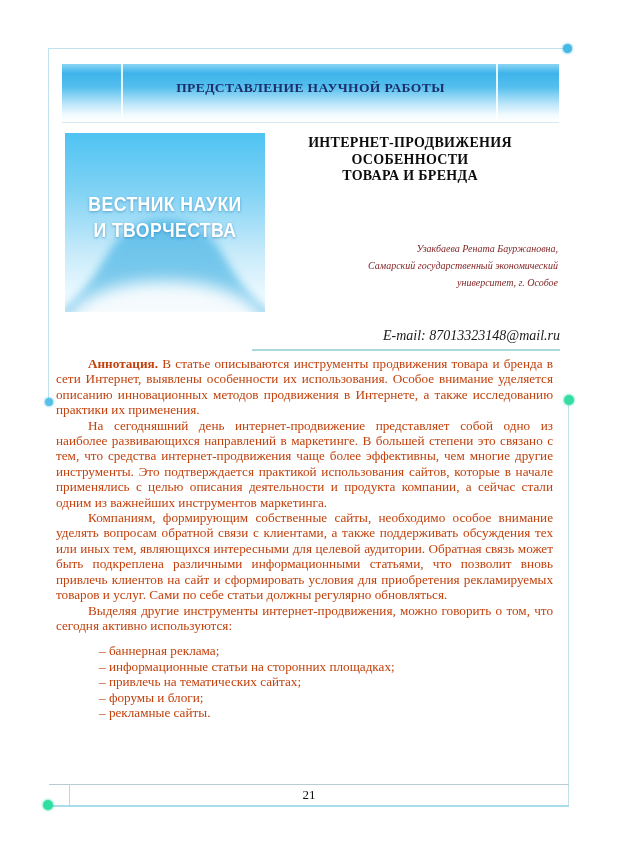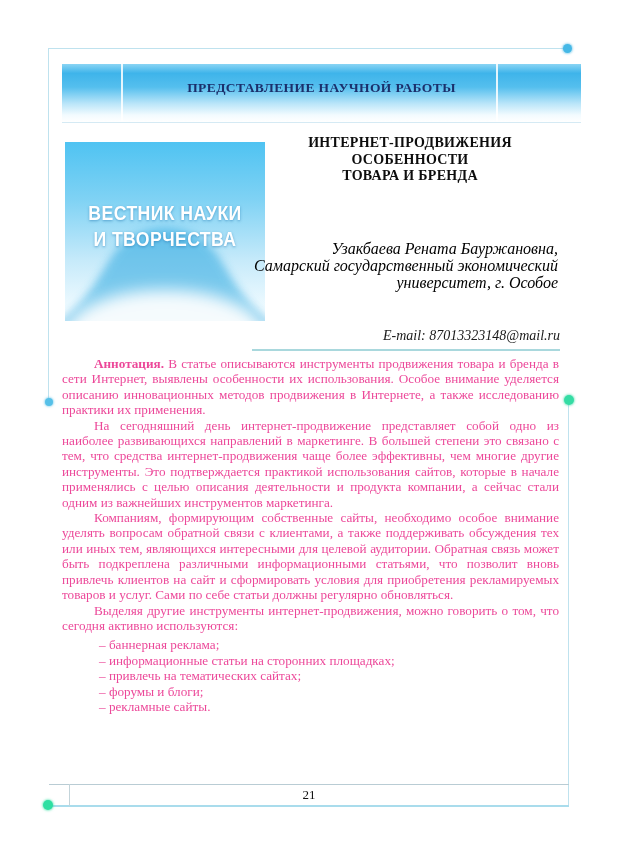--- a/index.html
+++ b/index.html
@@ -18,66 +18,64 @@
   .dot{position:absolute;border-radius:50%;}
   .dot-tr{left:563px;top:44px;width:9px;height:9px;background:#45b8e6;box-shadow:0 0 2px 1px rgba(69,184,230,.5);}
   .dot-lm{left:45px;top:398px;width:8px;height:8px;background:#56c0e8;box-shadow:0 0 2px 1px rgba(86,192,232,.5);}
   .dot-rm{left:564px;top:395px;width:10px;height:10px;background:#35dca4;box-shadow:0 0 2px 1px rgba(53,220,164,.5);}
   .dot-bl{left:43px;top:800px;width:10px;height:10px;background:#2fdfa2;box-shadow:0 0 2px 1px rgba(47,223,162,.5);}
   
   .banner{
     position:absolute;left:62px;top:64px;width:497px;height:58px;
     background:linear-gradient(to bottom,#8ad4f4 0%,#3eb4ea 16%,#55bfee 40%,#b9e5f9 68%,#f2fbff 88%,#ffffff 100%);
     border-bottom:1px solid #d5eaf4;
-    padding-left:22px;
   }
   .banner .divider{position:absolute;top:0;width:2px;height:100%;background:rgba(255,255,255,.85);}
   .divider-left{left:59px;}
   .divider-right{left:434px;}
   .banner-title{
     position:absolute;left:0;top:16px;width:100%;text-align:center;
     font-size:13.5px;font-weight:bold;letter-spacing:.4px;color:#1b2f6b;
   }
   
   .logo{
     position:absolute;left:65px;top:133px;width:200px;height:179px;
     background:linear-gradient(to bottom,#4fc3f2 0%,#7fd2f4 32%,#c6eafa 66%,#eefaff 92%,#ffffff 100%);
     overflow:hidden;
-    margin-top:9px;
   }
   .logo svg{position:absolute;left:0;top:0;}
   .logo-text{
     position:absolute;left:0;top:58px;width:100%;text-align:center;
     font-family:"Liberation Sans","DejaVu Sans",sans-serif;
     font-weight:bold;color:#ffffff;font-size:21px;line-height:26px;
     transform:scaleX(.84);letter-spacing:.5px;
     text-shadow:0 1px 3px rgba(24,110,170,.55);
   }
   
   .article-title{
     position:absolute;left:295px;top:135px;width:230px;text-align:center;
     font-weight:bold;font-size:14px;line-height:16.5px;letter-spacing:.3px;color:#0d0d0d;
   }
   .author-block{
     position:absolute;left:200px;top:240px;width:358px;text-align:right;
-    font-style:italic;font-size:16px;line-height:17px;color:#000000;
+    font-style:italic;font-size:10px;line-height:17px;color:#7f1d1d;
   }
   .email-line{
     position:absolute;left:200px;top:328px;width:360px;text-align:right;
     font-style:italic;font-size:14px;color:#1a1a1a;
   }
   .email-rule{position:absolute;left:252px;top:349px;width:308px;height:2px;background:#a9d8dd;}
   
   .bodytext{
-    position:absolute;left:62px;top:356px;width:497px;
-    font-size:13.2px;line-height:15.4px;text-align:justify;color:#ec4899;
+    position:absolute;left:56px;top:356px;width:497px;
+    font-size:13.2px;line-height:15.4px;text-align:justify;color:#c2410c;
   }
   .para{margin:0;text-indent:32px;}
   .keywords{margin-bottom:15px;}
-  .blist{margin:4px;padding:0;list-style:none;}
+  .blist{margin:10px;padding:0;list-style:none;}
   .blist li{margin:0;padding-left:33px;text-align:left;}
   
   .page-number{
     position:absolute;left:49px;top:787px;width:520px;text-align:center;
     font-size:13px;color:#111;
   }
 </style>
 </head>
 <body>
 

